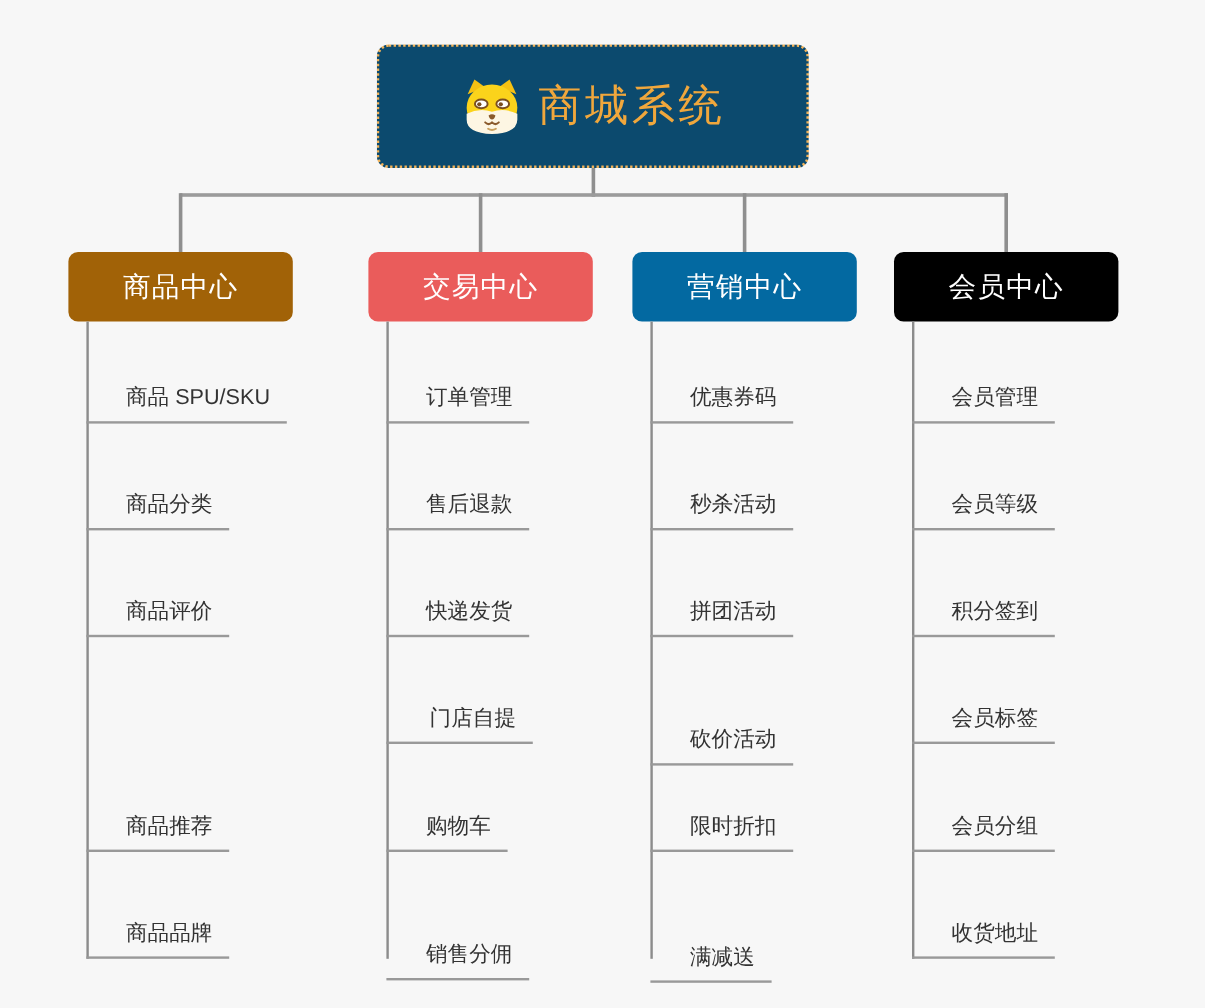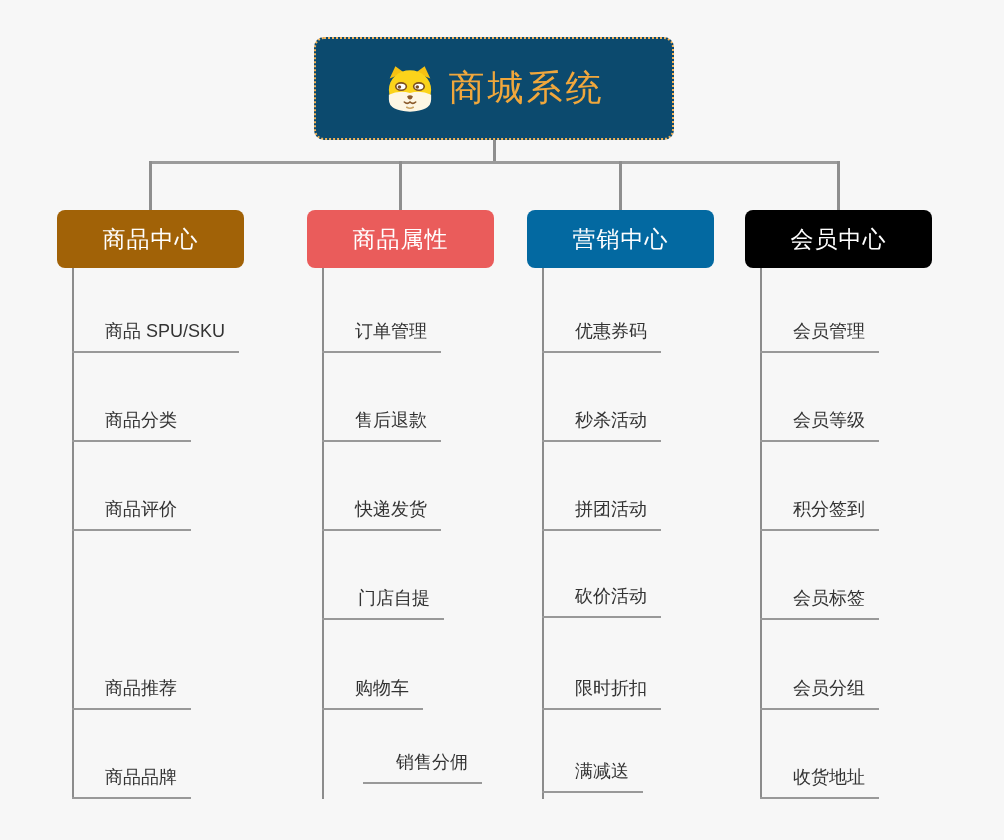--- a/index.html
+++ b/index.html
@@ -120,39 +120,39 @@
       <div class="branch-node" style="background: #a16207;">商品中心</div>
       <div class="trunk line"></div>
     <div class="leaf" style="top: 107px;">商品 SPU/SKU</div>
       <div class="leaf" style="top: 196px;">商品分类</div>
       <div class="leaf" style="top: 285px;">商品评价</div>
       <div class="leaf" style="top: 464px;">商品推荐</div>
       <div class="leaf" style="top: 553px;">商品品牌</div>
     </div>
     <div class="line" style="left: 399px; top: 161px; width: 3px; height: 49px;"></div>
     <div class="branch-col" style="left: 307px;">
-      <div class="branch-node" style="background: rgb(234, 92, 91);">商品属性</div>
+      <div class="branch-node" style="background: rgb(234, 92, 91);">交易中心</div>
       <div class="trunk line"></div>
     <div class="leaf" style="top: 107px;">订单管理</div>
       <div class="leaf" style="top: 196px;">售后退款</div>
       <div class="leaf" style="top: 285px;">快递发货</div>
       <div class="leaf" style="top: 374px; padding-left: 36px;">门店自提</div>
       <div class="leaf" style="top: 464px;">购物车</div>
-      <div class="leaf" style="top: 538px; margin-left: 41px;">销售分佣</div>
+      <div class="leaf" style="top: 571px;">销售分佣</div>
     </div>
     <div class="line" style="left: 619px; top: 161px; width: 3px; height: 49px;"></div>
     <div class="branch-col" style="left: 527px;">
       <div class="branch-node" style="background: #0369a1;">营销中心</div>
       <div class="trunk line"></div>
     <div class="leaf" style="top: 107px;">优惠券码</div>
       <div class="leaf" style="top: 196px;">秒杀活动</div>
       <div class="leaf" style="top: 285px;">拼团活动</div>
-      <div class="leaf" style="top: 372px;">砍价活动</div>
+      <div class="leaf" style="top: 392px;">砍价活动</div>
       <div class="leaf" style="top: 464px;">限时折扣</div>
-      <div class="leaf" style="top: 547px;">满减送</div>
+      <div class="leaf" style="top: 573px;">满减送</div>
     </div>
     <div class="line" style="left: 837px; top: 161px; width: 3px; height: 49px;"></div>
     <div class="branch-col" style="left: 745px;">
       <div class="branch-node" style="background: #000000;">会员中心</div>
       <div class="trunk line"></div>
     <div class="leaf" style="top: 107px;">会员管理</div>
       <div class="leaf" style="top: 196px;">会员等级</div>
       <div class="leaf" style="top: 285px;">积分签到</div>
       <div class="leaf" style="top: 374px;">会员标签</div>
       <div class="leaf" style="top: 464px;">会员分组</div>

